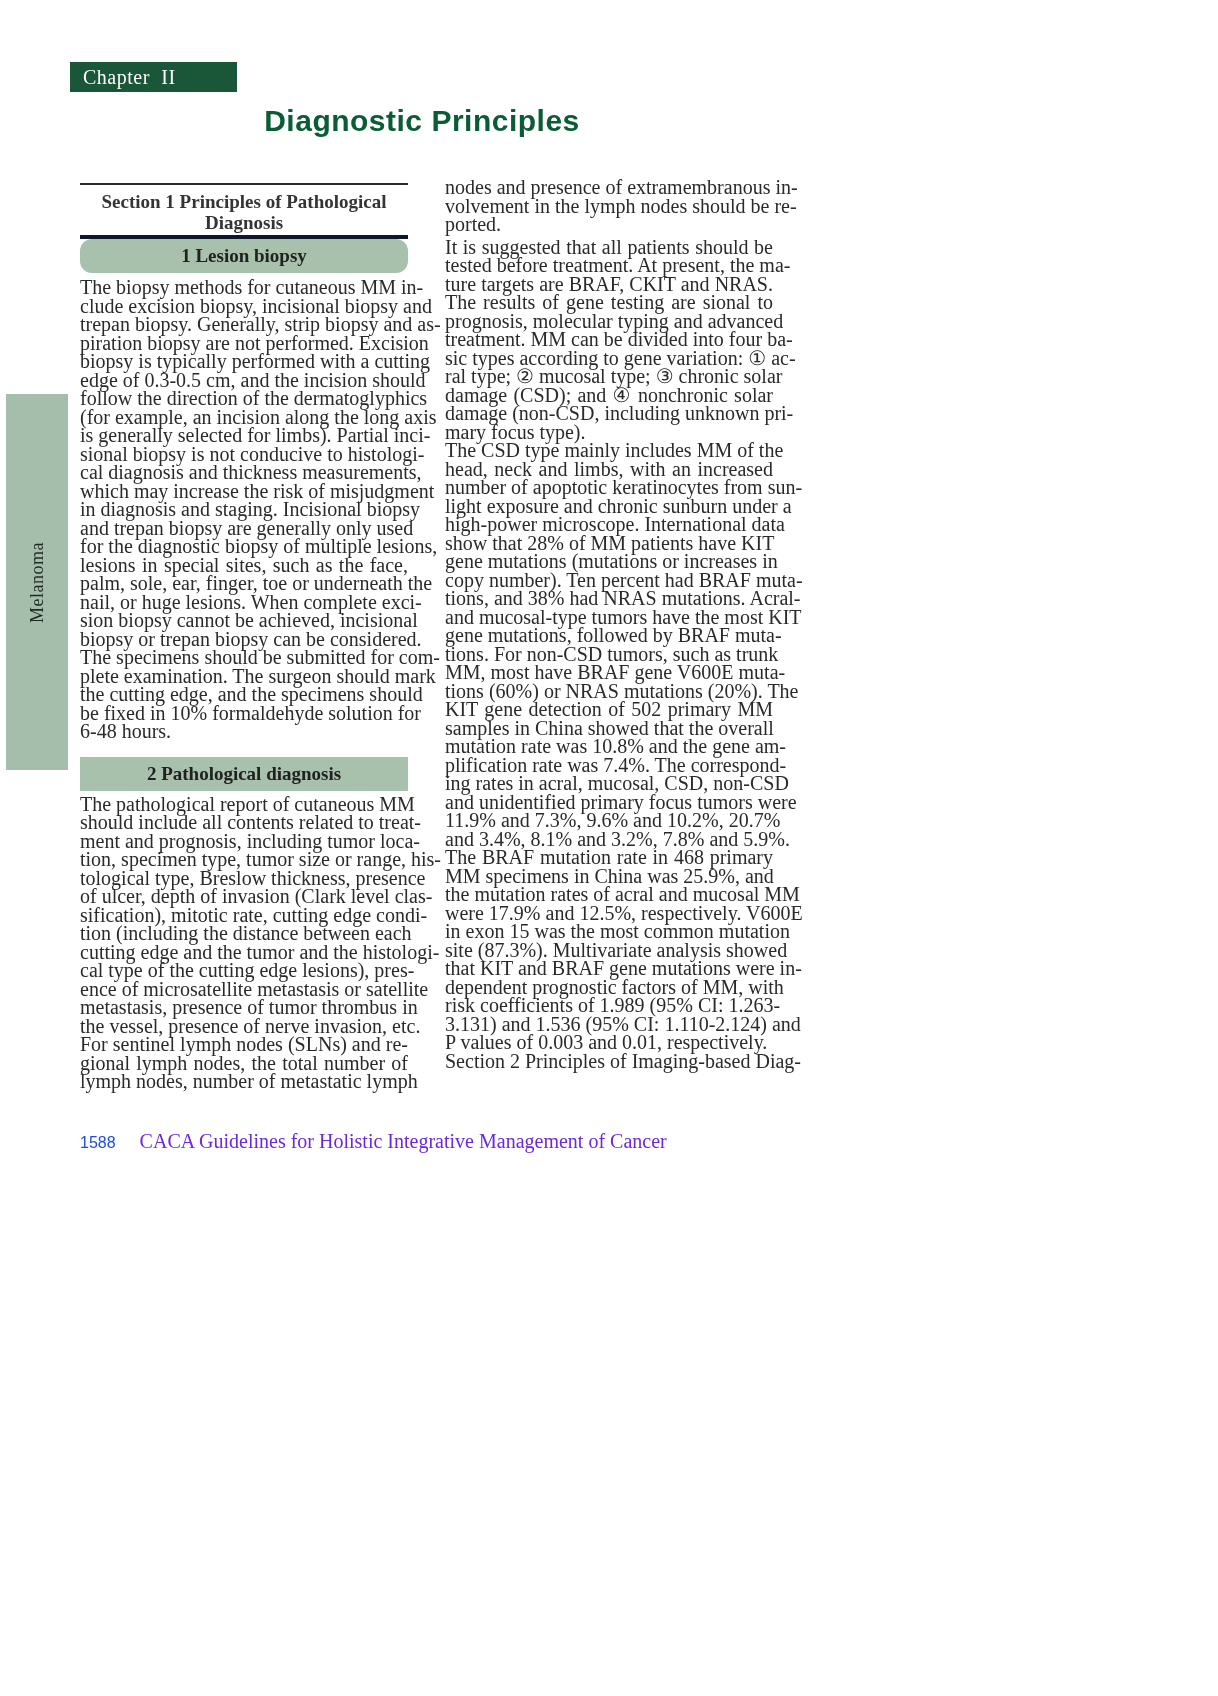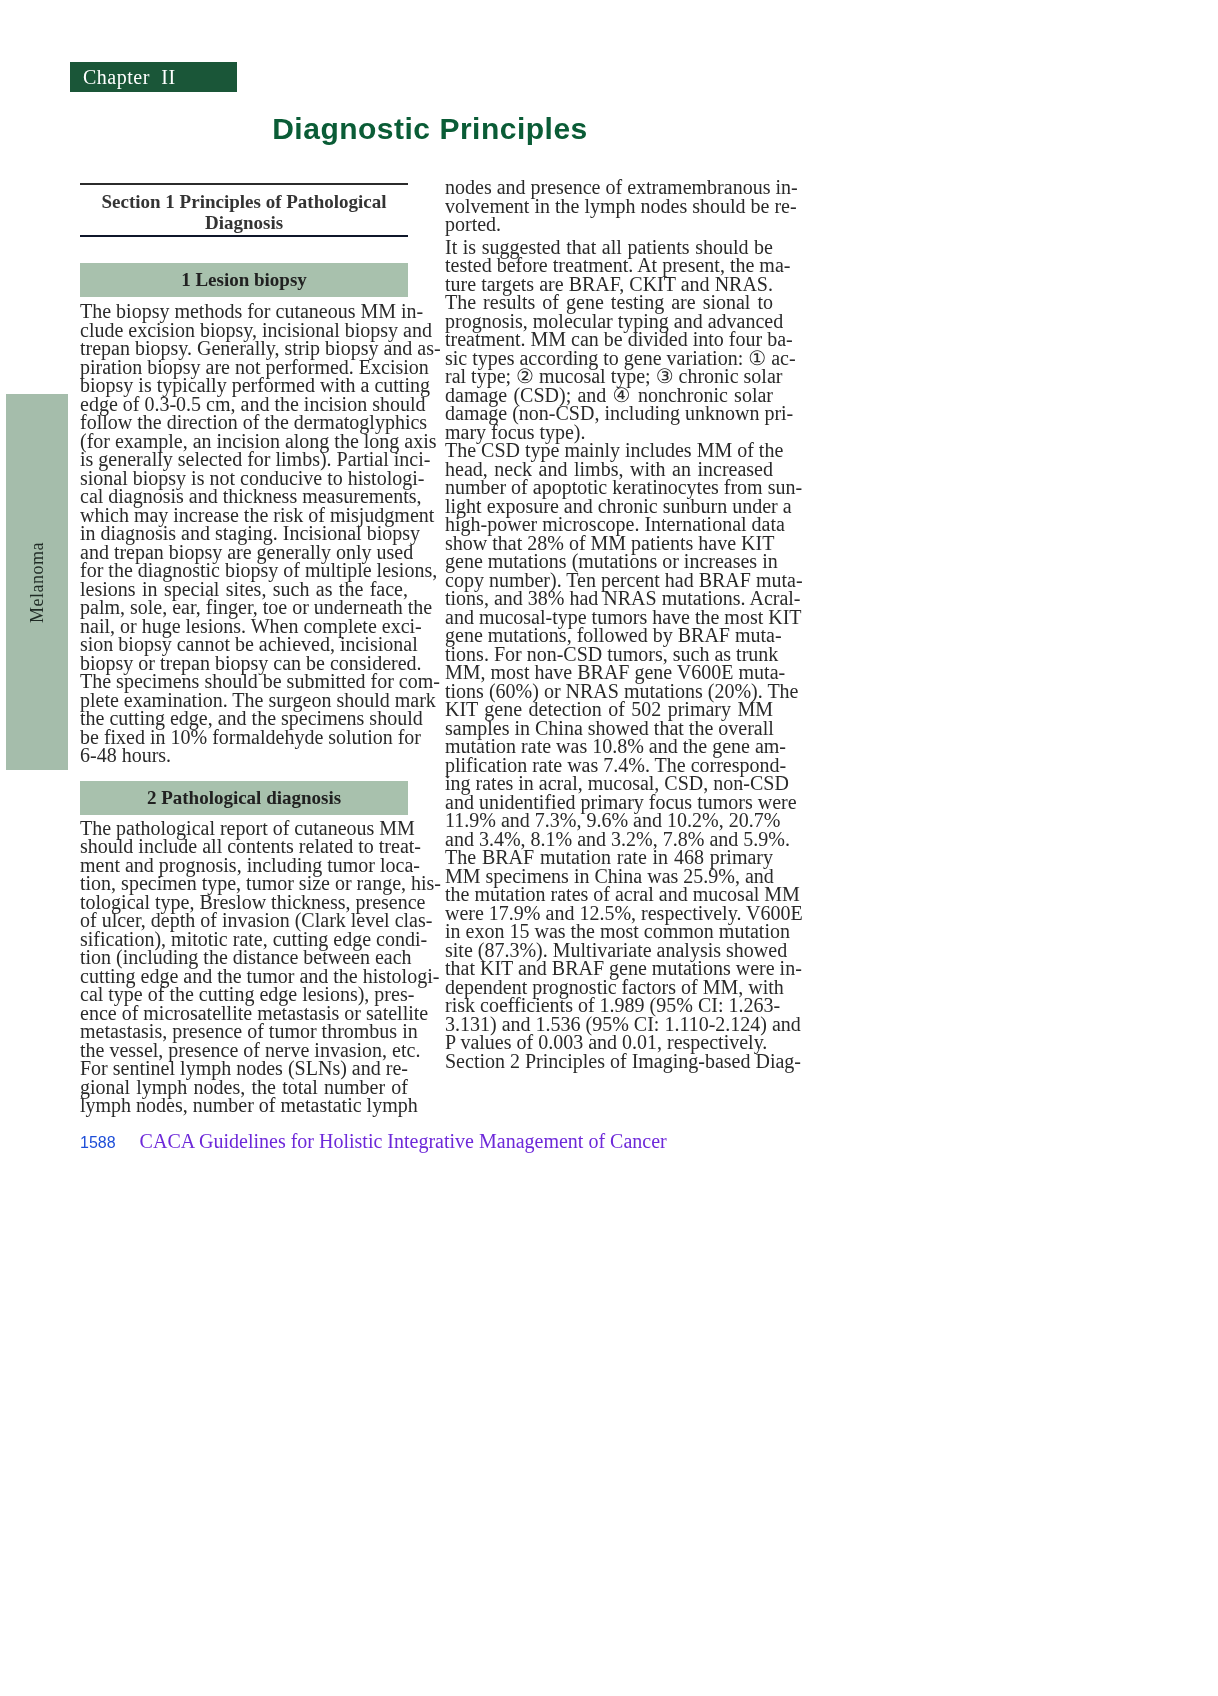--- a/index.html
+++ b/index.html
@@ -6,44 +6,44 @@
   .page{position:relative;width:1024px;height:1696px;background:#ffffff;overflow:hidden;
         font-family:"Liberation Serif",serif;}
 
   
   .chapter-bar{position:absolute;left:70px;top:62px;width:167px;height:30px;
                background:#1a5638;color:#ffffff;display:flex;align-items:center;
                box-sizing:border-box;padding-left:13px;
                font-size:20px;letter-spacing:.5px;word-spacing:6px;}
 
   
-  .page-title{position:absolute;left:72px;top:104px;width:700px;margin:8px;
+  .page-title{position:absolute;left:72px;top:104px;width:700px;margin:0;
               text-align:center;font-family:"Liberation Sans",sans-serif;
               font-weight:bold;font-size:30px;letter-spacing:.5px;color:#0a5c36;}
 
   
   .sidebar-tab{position:absolute;left:6px;top:394px;width:62px;height:376px;
                background:#a5bdab;display:flex;align-items:center;justify-content:center;}
   .vtext{transform:rotate(-90deg);white-space:nowrap;font-size:18px;color:#1f2a24;
          letter-spacing:.5px;}
 
   
   .col{position:absolute;width:328px;}
   .col-left{left:80px;top:183px;}
   .col-right{left:445px;top:178px;}
 
   
-  .section-box{border-top:2px solid #2b2b2b;border-bottom:2px solid #0f172a;
+  .section-box{border-top:2px solid #2b2b2b;border-bottom:4px solid #0f172a;
                padding:6px 0 2px;text-align:center;}
   .sb-line{font-weight:bold;font-size:19px;line-height:21px;color:#343434;}
 
   
   .hbar{height:34px;line-height:34px;background:#a8c1ad;text-align:center;
         font-size:19px;font-weight:600;color:#212121;}
-  .hbar-1{margin-top:26px;}
+  .hbar-1{border-radius:12px;}
   .hbar-2{margin-top:16px;}
   .hbar-3{margin-top:12px;}
 
   
   .body-block{margin-top:5px;font-size:20px;line-height:18.5px;color:#2a2a2a;}
   .body-block.tight{margin-top:0;}
   .body-block.first{margin-top:0;}
   .bb-2{margin-top:4px;}
   .tline{text-align:justify;text-align-last:justify;height:18.5px;overflow:visible;
          white-space:nowrap;}

